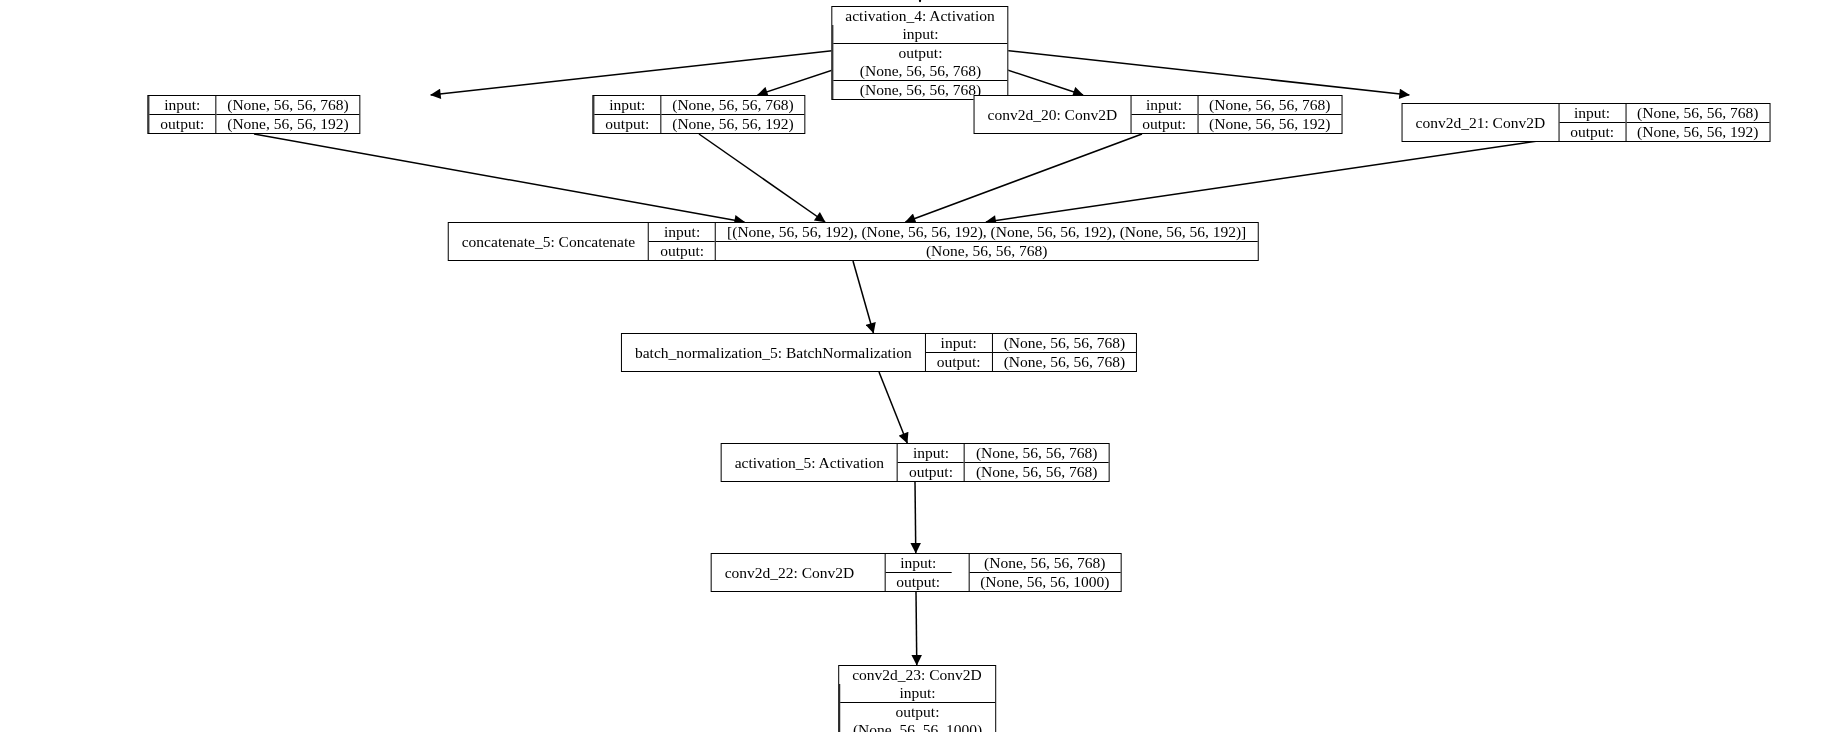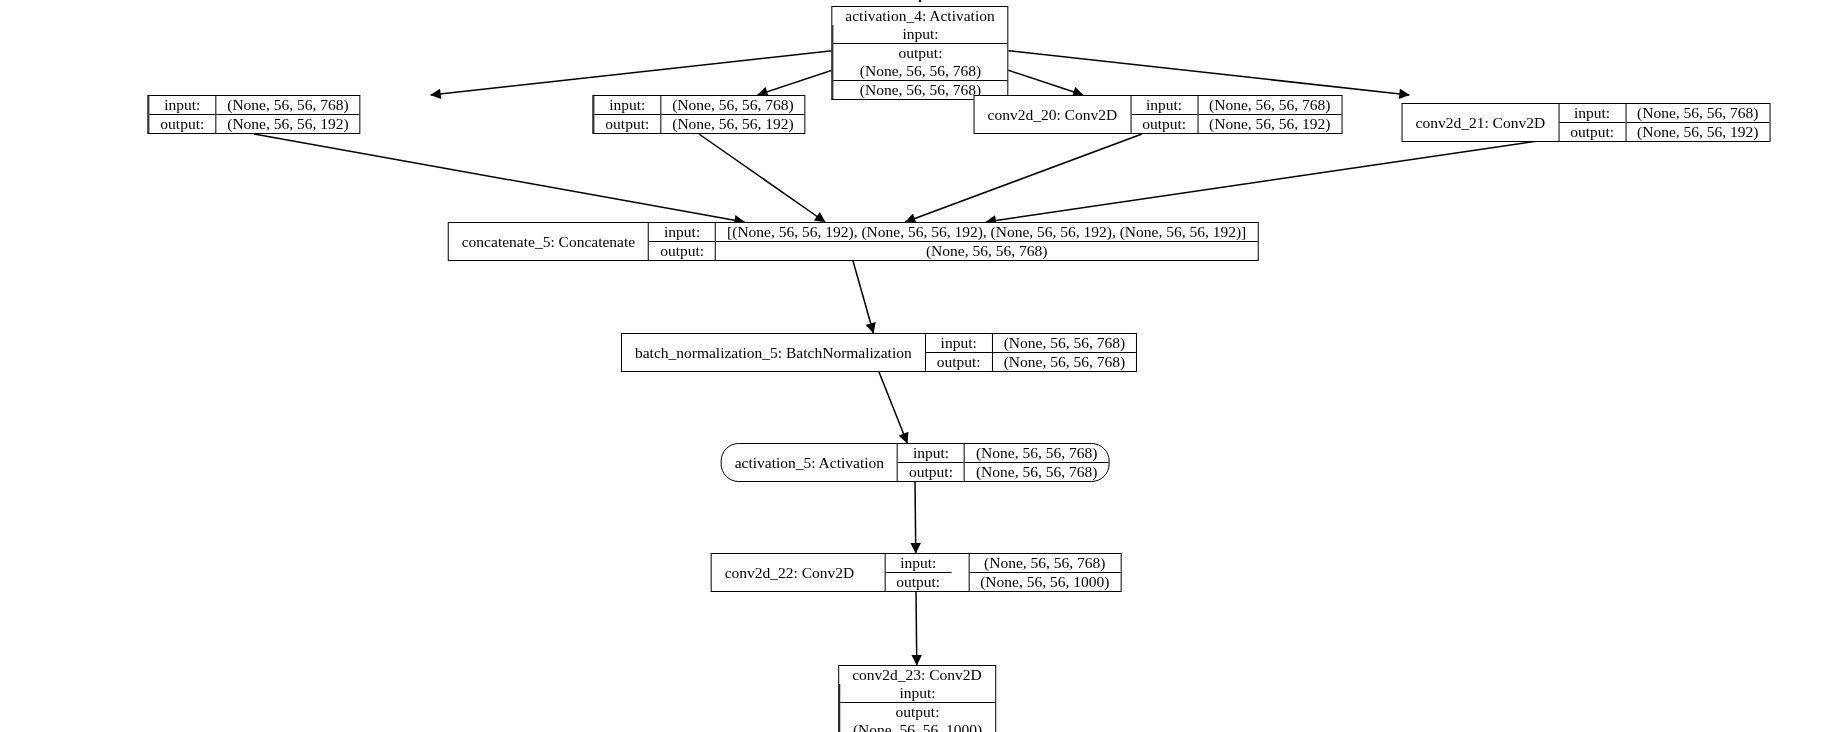--- a/index.html
+++ b/index.html
@@ -148,21 +148,21 @@
       <div class="label-cell">batch_normalization_5: BatchNormalization</div>
       <div class="col">
         <div class="cell-row">input:</div>
         <div class="cell-row">output:</div>
       </div>
       <div class="col">
         <div class="cell-row">(None, 56, 56, 768)</div>
         <div class="cell-row">(None, 56, 56, 768)</div>
       </div>
     </div>
-    <div class="node" style="left: 915px; top: 443px; border-radius: 18px;">
+    <div class="node" style="left: 915px; top: 443px;">
       <div class="label-cell">activation_5: Activation</div>
       <div class="col">
         <div class="cell-row">input:</div>
         <div class="cell-row">output:</div>
       </div>
       <div class="col">
         <div class="cell-row">(None, 56, 56, 768)</div>
         <div class="cell-row">(None, 56, 56, 768)</div>
       </div>
     </div>

